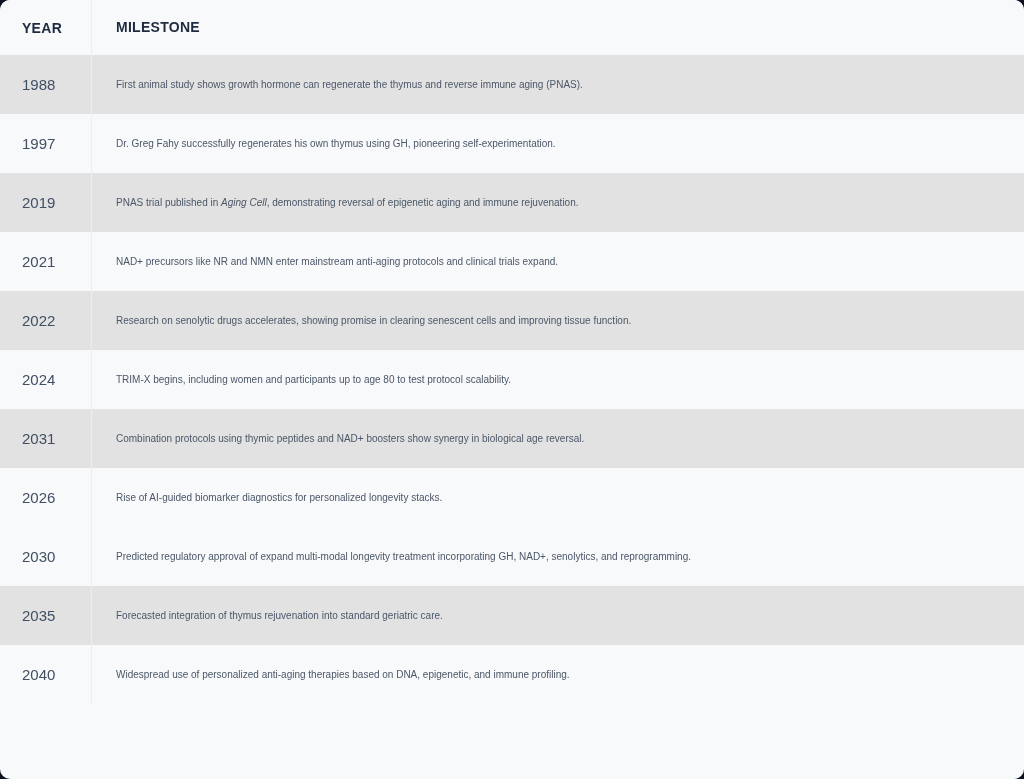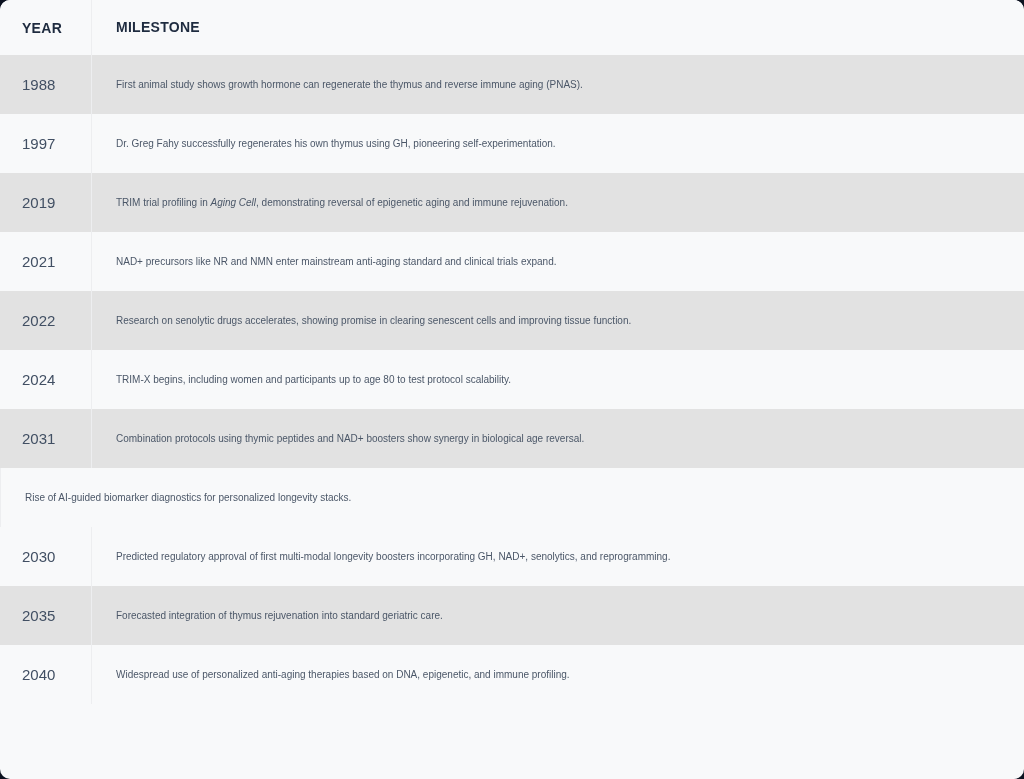--- a/index.html
+++ b/index.html
@@ -90,28 +90,28 @@
   <div class="row">
     <div class="col-year">1997</div>
     <div class="col-milestone">
           <span class="txt"><span>Dr. Greg Fahy successfully regenerates his own thymus using GH, pioneering self-experimentation.</span></span>
         </div>
   </div>
 
   <div class="row alt">
     <div class="col-year">2019</div>
     <div class="col-milestone">
-          <span class="txt"><span>TRIM trial profiling in </span><em>Aging Cell</em><span>, demonstrating reversal of epigenetic aging and immune rejuvenation.</span></span>
+          <span class="txt"><span>PNAS trial published in </span><em>Aging Cell</em><span>, demonstrating reversal of epigenetic aging and immune rejuvenation.</span></span>
         </div>
   </div>
 
   <div class="row">
     <div class="col-year">2021</div>
     <div class="col-milestone">
-          <span class="txt"><span>NAD+ precursors like NR and NMN enter mainstream anti-aging standard and clinical trials expand.</span></span>
+          <span class="txt"><span>NAD+ precursors like NR and NMN enter mainstream anti-aging protocols and clinical trials expand.</span></span>
         </div>
   </div>
 
   <div class="row alt">
     <div class="col-year">2022</div>
     <div class="col-milestone">
           <span class="txt"><span>Research on senolytic drugs accelerates, showing promise in clearing senescent cells and improving tissue function.</span></span>
         </div>
   </div>
 
@@ -123,30 +123,31 @@
   </div>
 
   <div class="row alt">
     <div class="col-year">2031</div>
     <div class="col-milestone">
           <span class="txt"><span>Combination protocols using thymic peptides and NAD+ boosters show synergy in biological age reversal.</span></span>
         </div>
   </div>
 
   <div class="row">
+    <div class="col-year">2026</div>
     <div class="col-milestone">
           <span class="txt"><span>Rise of AI-guided biomarker diagnostics for personalized longevity stacks.</span></span>
         </div>
   </div>
 
 
   <div class="row">
     <div class="col-year">2030</div>
     <div class="col-milestone">
-          <span class="txt"><span>Predicted regulatory approval of first multi-modal longevity boosters incorporating GH, NAD+, senolytics, and reprogramming.</span></span>
+          <span class="txt"><span>Predicted regulatory approval of expand multi-modal longevity treatment incorporating GH, NAD+, senolytics, and reprogramming.</span></span>
         </div>
   </div>
 
   <div class="row alt">
     <div class="col-year">2035</div>
     <div class="col-milestone">
           <span class="txt"><span>Forecasted integration of thymus rejuvenation into standard geriatric care.</span></span>
         </div>
   </div>
 

